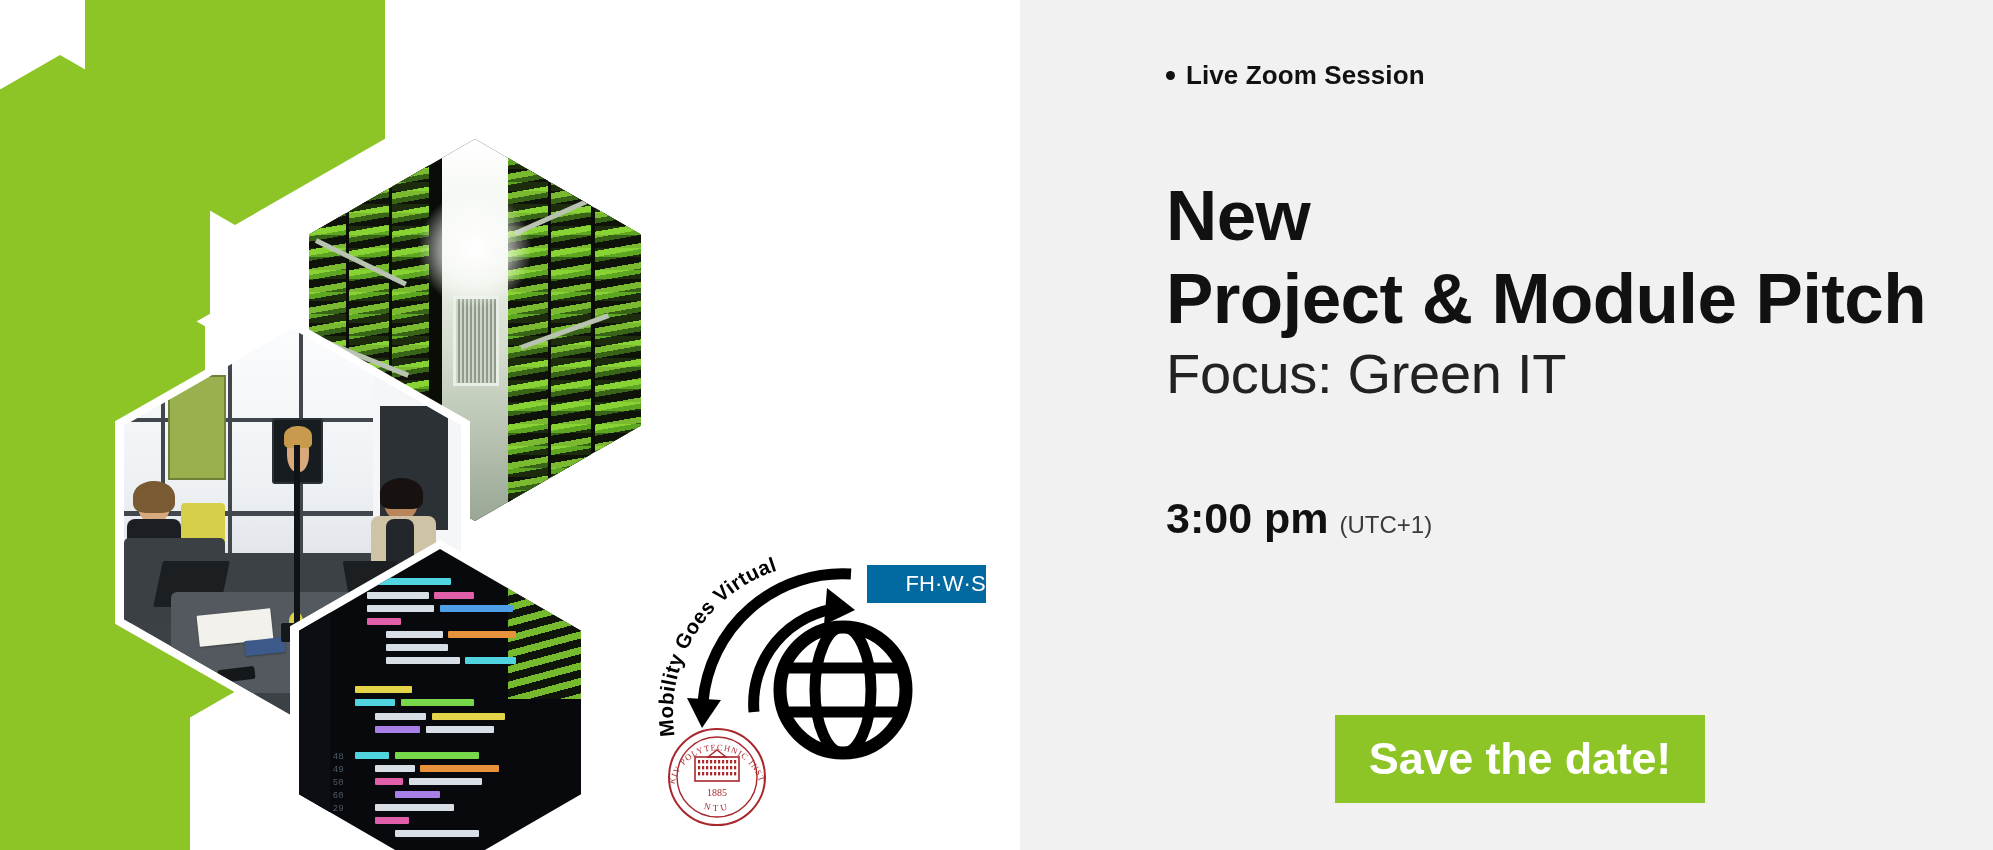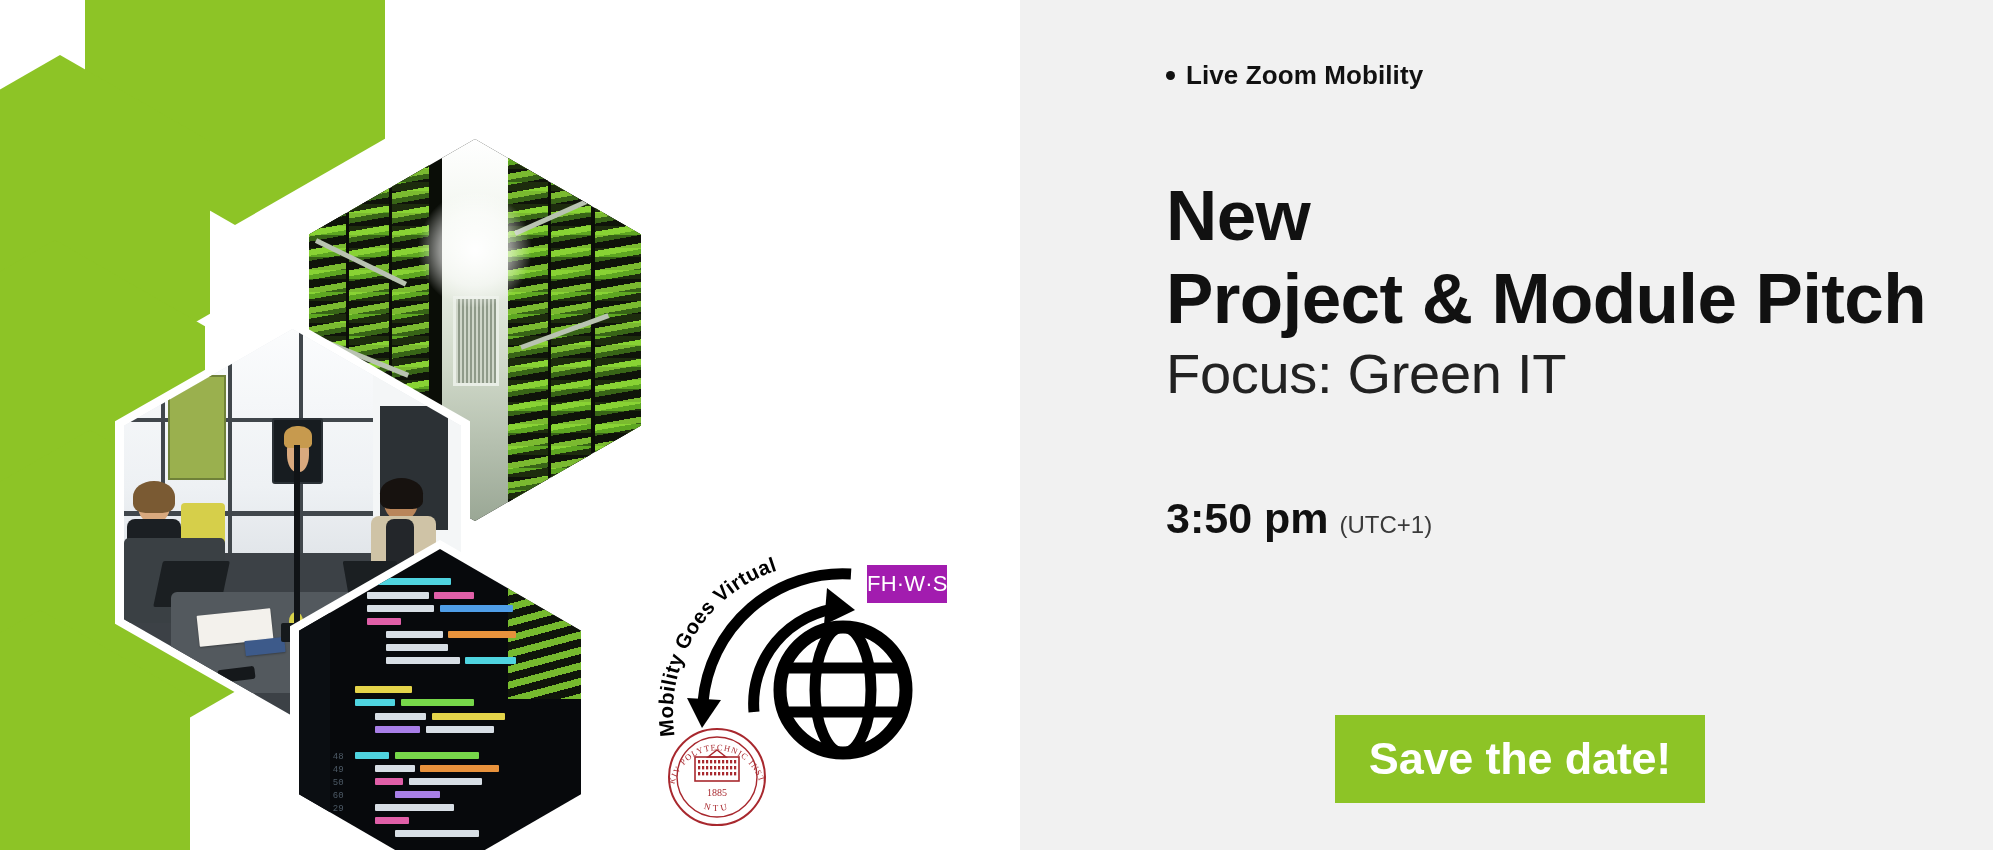--- a/index.html
+++ b/index.html
@@ -83,22 +83,22 @@
   .cl-green{background:#77d84a;} .cl-purple{background:#a87fe8;}
   .cl-white{background:#d7dee5;} .cl-yellow{background:#e4d44a;}
   .cl-orange{background:#e8923c;} .cl-blue{background:#4f9ee8;}
   .code-plants{position:absolute;right:-4%;top:-2%;width:30%;height:48%;
       background:repeating-linear-gradient(165deg,
         rgba(130,205,50,.9) 0px,rgba(130,205,50,.9) 7px,
         rgba(16,22,10,.9) 7px,rgba(16,22,10,.9) 15px);}
 
   
   #logo-lockup{position:absolute;left:655px;top:530px;width:320px;height:310px;}
-  #fhws-badge{position:absolute;left:212px;top:35px;width:80px;height:38px;background:#a21caf;
-      display:flex;align-items:center;justify-content:flex-start;}
+  #fhws-badge{position:absolute;left:212px;top:35px;width:80px;height:38px;background:#0369a1;
+      display:flex;align-items:center;justify-content:flex-end;padding-left:39px;}
   #fhws-badge span{color:#ffffff;font-size:22px;font-weight:400;letter-spacing:.2px;
       font-family:"Liberation Sans",sans-serif;}
 
   
   #right-panel{position:absolute;left:1020px;top:0;width:973px;height:850px;background:#F1F1F1;}
   #kicker{position:absolute;left:146px;top:60px;font-size:26px;font-weight:bold;color:#111111;
       letter-spacing:.1px;white-space:nowrap;}
   #kicker .dot{display:inline-block;width:9px;height:9px;border-radius:50%;background:#111111;
       vertical-align:middle;margin-right:11px;position:relative;top:-2px;}
   #title-block{position:absolute;left:146px;top:180px;}
@@ -348,32 +348,32 @@
 
       <div id="fhws-badge">
         <span>FH·W·S</span>
       </div>
     </div>
   </div>
 
   <div id="right-panel">
 
     <div id="kicker">
-      <span class="dot"></span><span>Live Zoom Mobility</span>
+      <span class="dot"></span><span>Live Zoom Session</span>
     </div>
 
     <div id="title-block">
       <div class="title-line">New</div>
       <div class="title-line">Project &amp; Module Pitch</div>
       <div id="subtitle">Focus: Green IT</div>
     </div>
 
     <div id="date-block">
       <div id="event-time-row">
-        <div id="event-time">3:50 pm</div>
+        <div id="event-time">3:00 pm</div>
         <div id="event-tz">(UTC+1)</div>
       </div>
     </div>
 
     <div id="cta">
       <span>Save the date!</span>
     </div>
   </div>
 </div>
 

